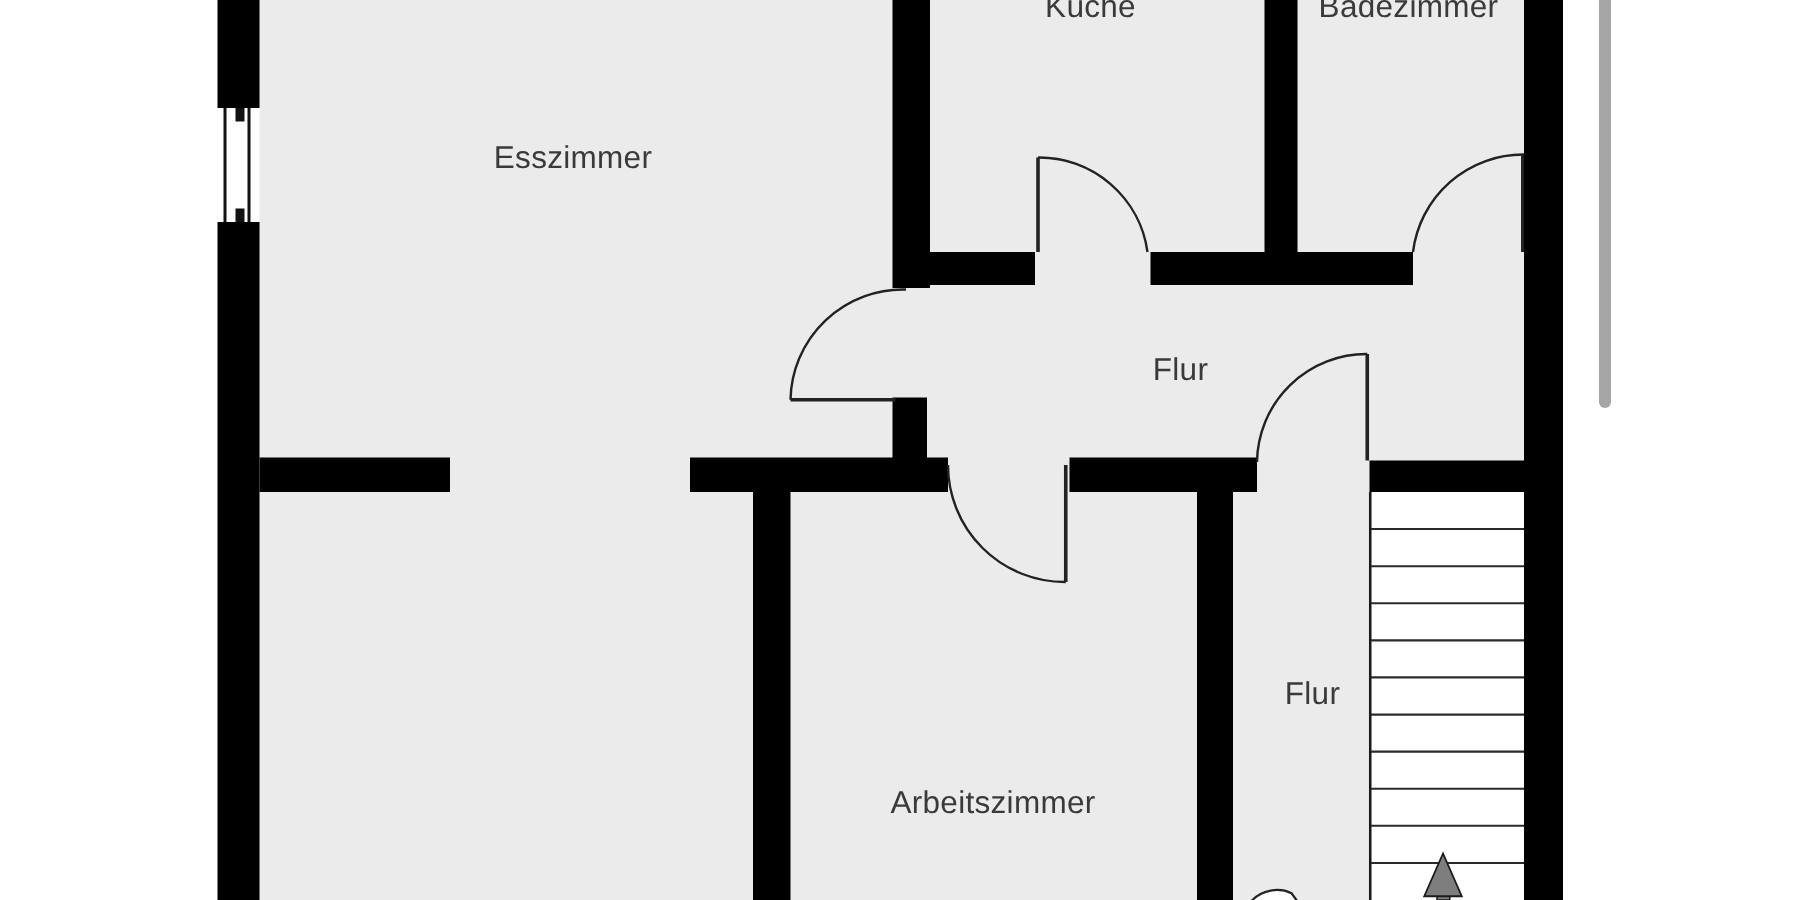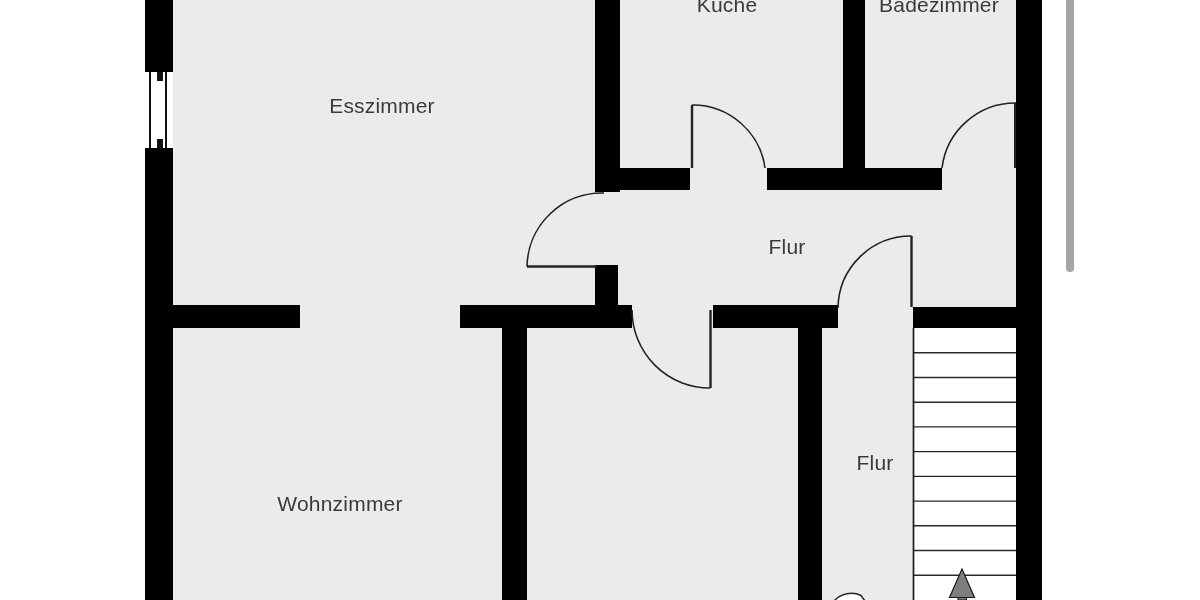--- a/index.html
+++ b/index.html
@@ -87,18 +87,18 @@
     </g>
 
     <rect x="958" y="594" width="8.5" height="6" fill="#7e7e7e" stroke="#1a1a1a" stroke-width="1"></rect>
     <polygon points="962,569 949.5,597.5 974.5,597.5" fill="#7e7e7e" stroke="#1a1a1a" stroke-width="1.2"></polygon>
   </svg>
 
   <div class="room-label" style="left:382px;top:106px;">Esszimmer</div>
   <div class="room-label" style="left:727px;top:5px;">Küche</div>
   <div class="room-label" style="left:939px;top:5px;">Badezimmer</div>
   <div class="room-label" style="left:787px;top:247px;">Flur</div>
-  <div class="room-label" style="left:340px;top:504px;">Wohnzimmer</div>
+  <div class="room-label" style="left:662px;top:536px;">Arbeitszimmer</div>
   <div class="room-label" style="left:875px;top:463px;">Flur</div>
 
   <div class="scroll-thumb" style="left:1066px;top:0;width:8px;height:272px;"></div>
 
 </div>
 
 </body></html>

